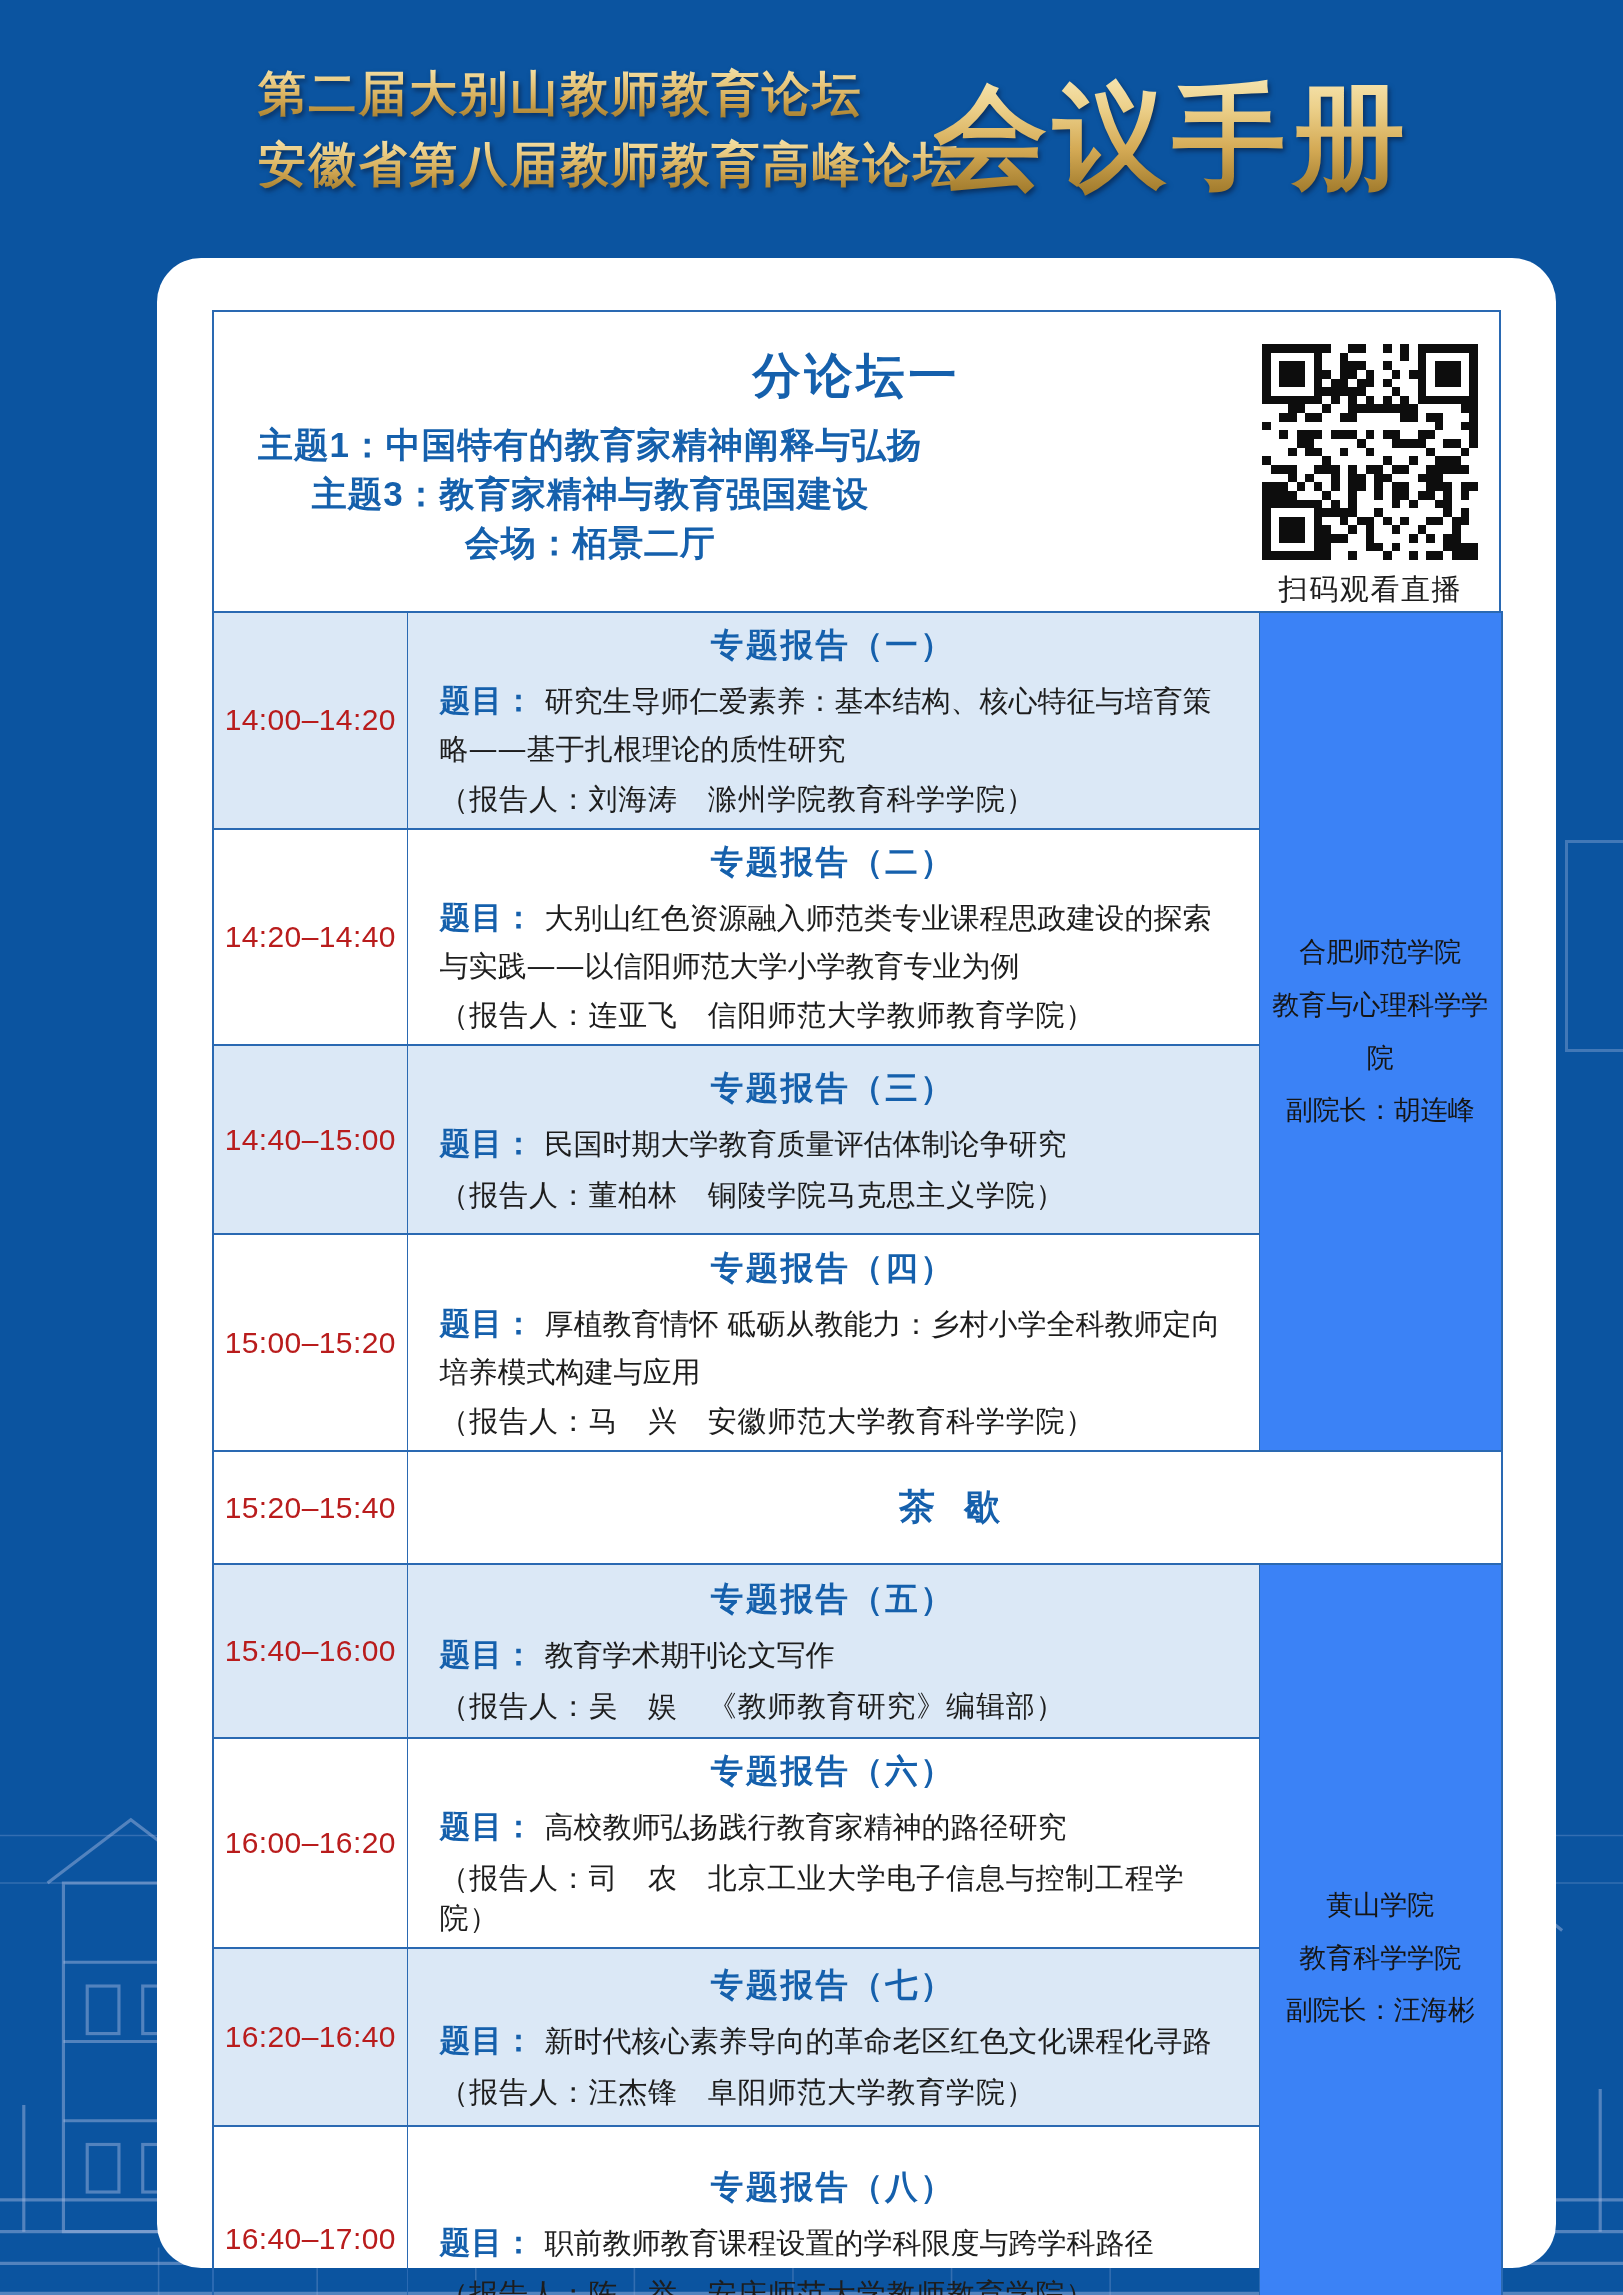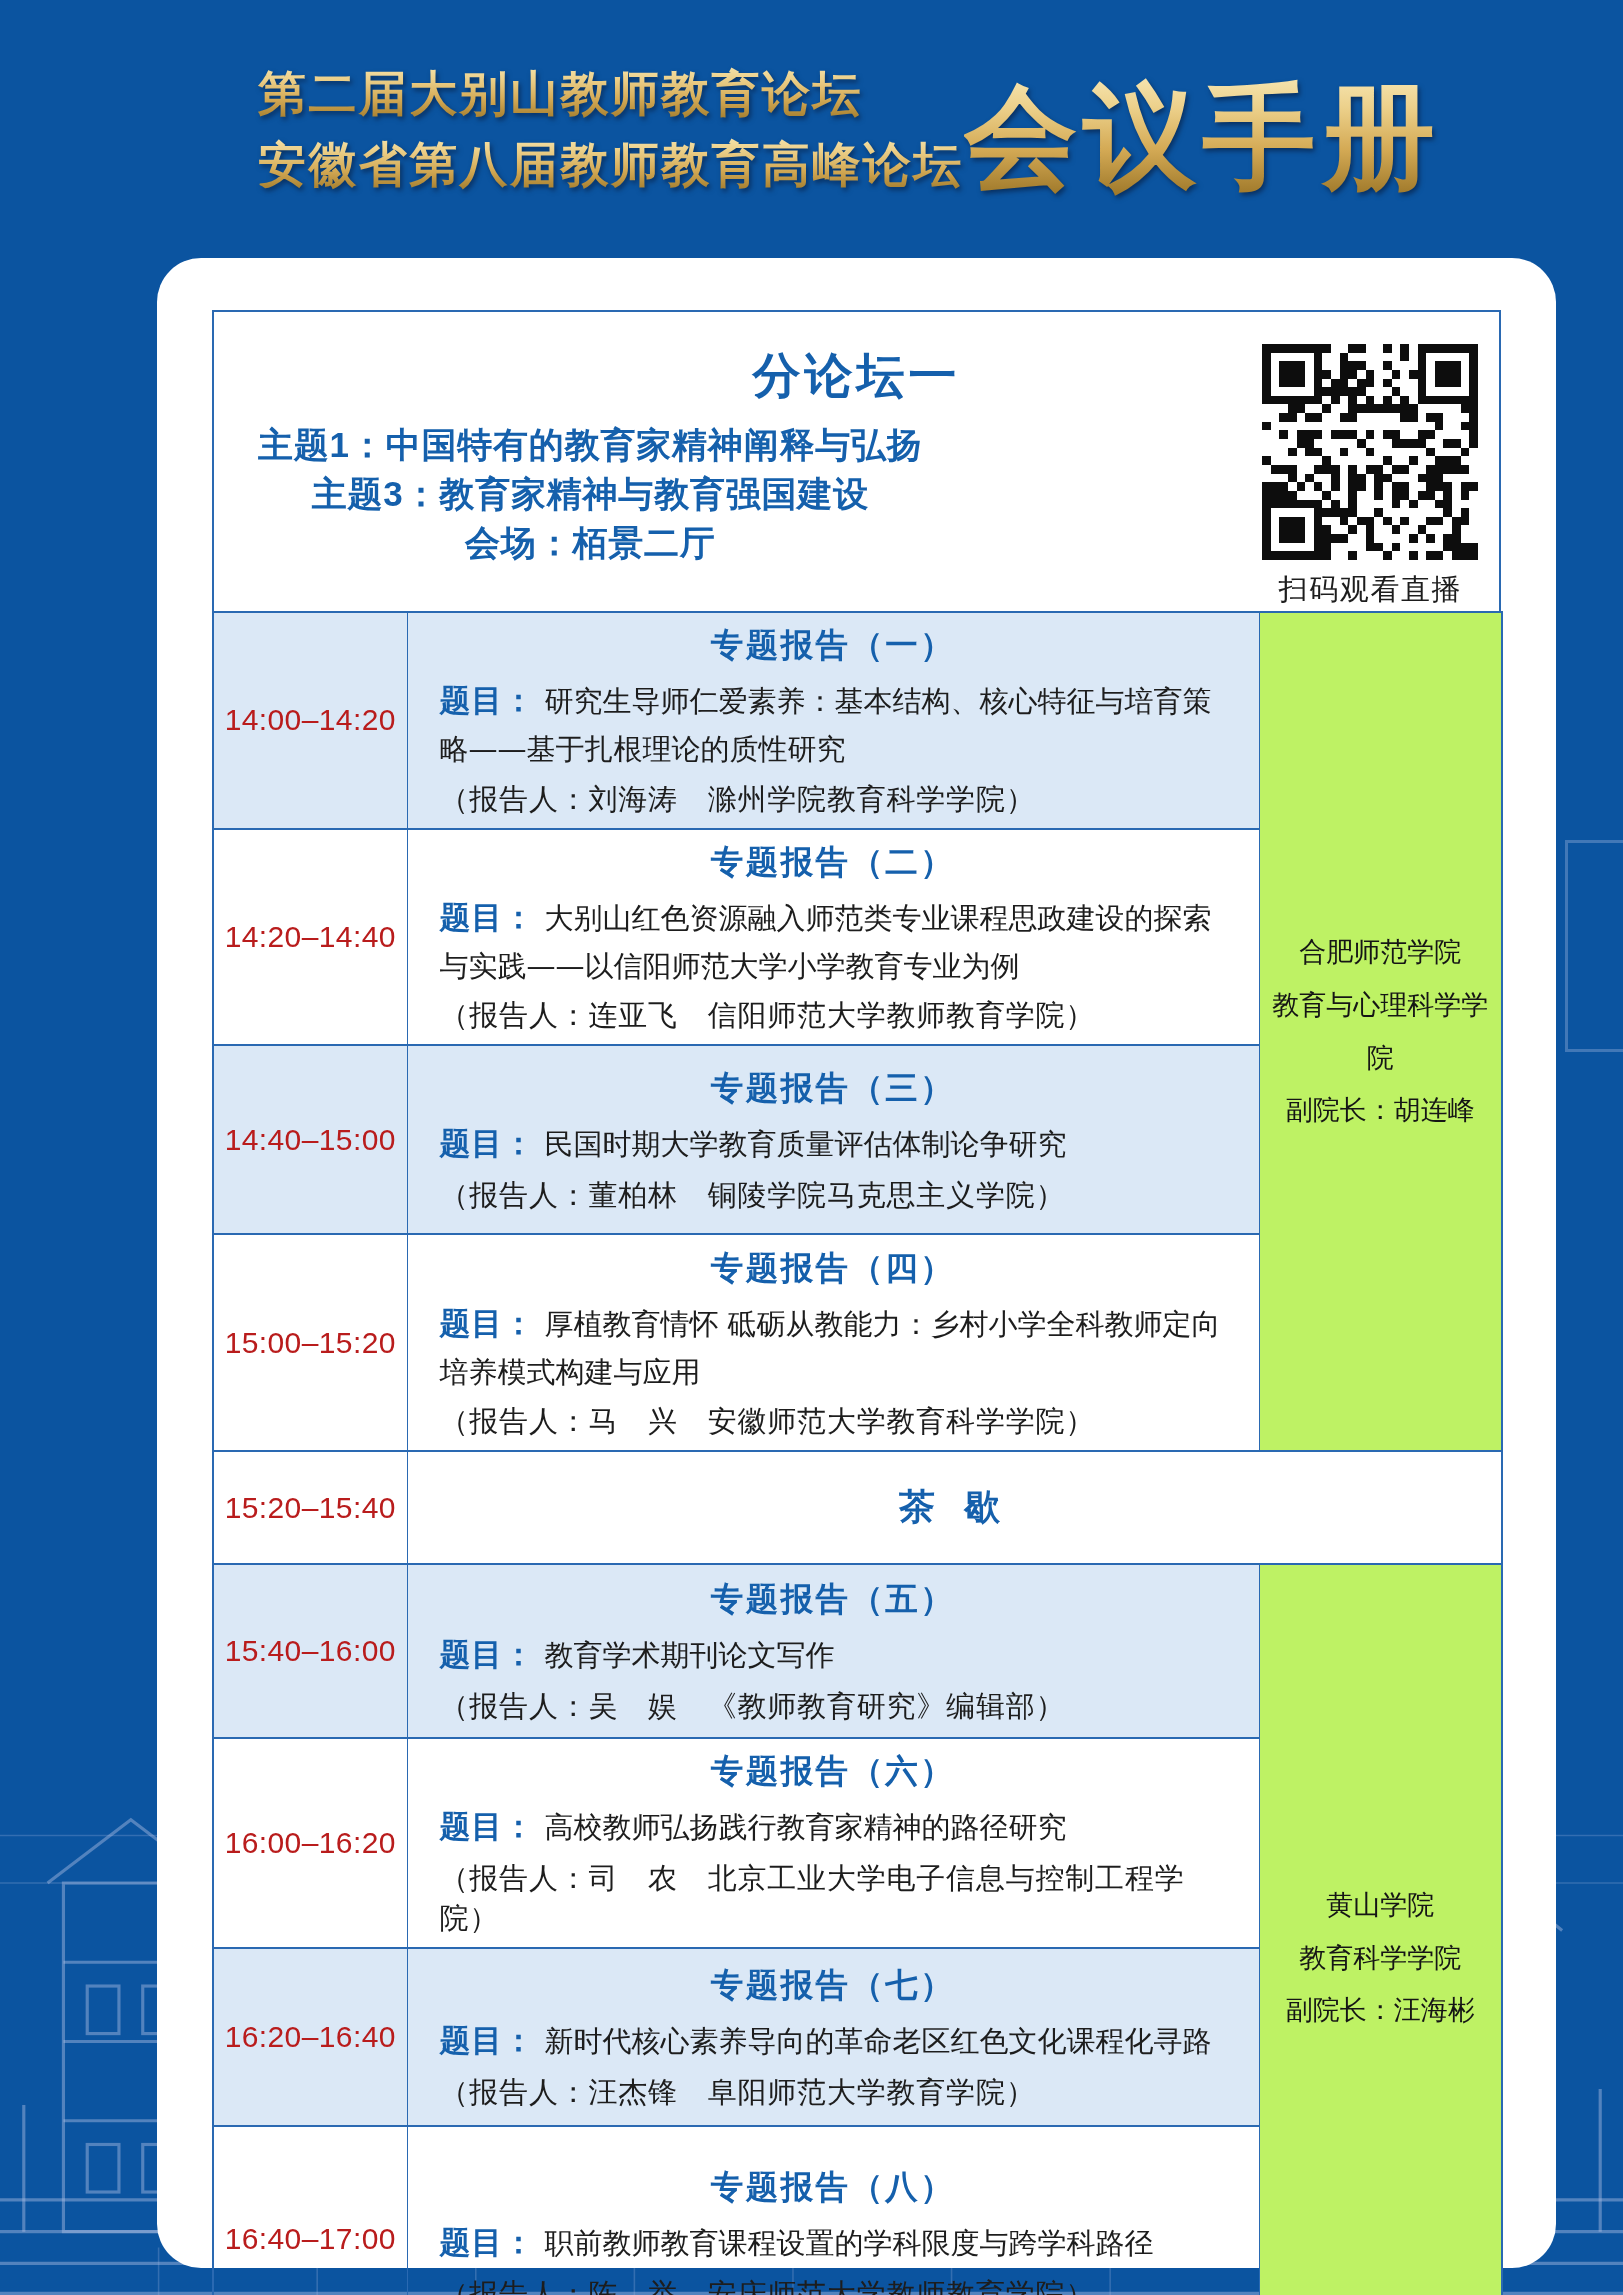--- a/index.html
+++ b/index.html
@@ -23,21 +23,21 @@
   
   .hdr{position:absolute;left:0;top:56px;width:1624px;height:190px;z-index:2;padding-left:44px;}
   .gold{
     font-family:"DejaVu Serif",serif;font-weight:bold;
     background:linear-gradient(180deg,#f8e9b8 4%,#ecd08a 30%,#d4aa55 58%,#9a7426 92%);
     -webkit-background-clip:text;background-clip:text;color:transparent;
     filter:drop-shadow(2.4px 3.2px 2.4px rgba(5,18,45,.55));
   }
   .hdr-lines{position:absolute;left:258px;top:1.6px;}
   .hdr-line{font-size:48px;letter-spacing:2.4px;line-height:71px;white-space:nowrap;}
-  .hdr-big{position:absolute;left:964px;top:8px;font-size:113px;letter-spacing:6.3px;line-height:1.3;white-space:nowrap;}
+  .hdr-big{position:absolute;left:934px;top:8px;font-size:113px;letter-spacing:6.3px;line-height:1.3;white-space:nowrap;}
   
   .card{
     position:absolute;left:115px;top:258px;width:1399px;height:2010px;
     background:#ffffff;border-radius:44px;z-index:1;margin-left:42px;
   }
   .inner{
     position:absolute;left:55px;top:52px;width:1289px;box-sizing:border-box;
   }
   
   .info{
@@ -69,21 +69,21 @@
     border:1.6px solid var(--border-blue,#2a69b2);
     border-top-width:2.4px;border-bottom-width:2.4px;
     vertical-align:middle;box-sizing:border-box;
   }
   tr.alt{background:var(--row-alt,#dbe8f6);}
   td.t-cell{
     width:194px;text-align:center;font-size:30px;color:#b91c1c;letter-spacing:0.4px;
   }
   td.c-cell{width:852px;padding:8px 32px;}
   td.h-cell{
-    width:243px;background:#bef264;text-align:center;
+    width:243px;background:#3b82f6;text-align:center;
     font-family:"DejaVu Serif",serif;font-size:27px;line-height:1.95;color:#151515;
   }
   .r-title{
     text-align:center;font-size:32.5px;font-weight:bold;letter-spacing:2.4px;
     color:var(--accent-blue,#1560ac);margin:3.2px 0 8px;
   }
   .r-sub{
     margin:0 0 6.3px;font-family:"DejaVu Serif",serif;font-size:29px;
     line-height:1.62;color:#1d1d1d;
   }

